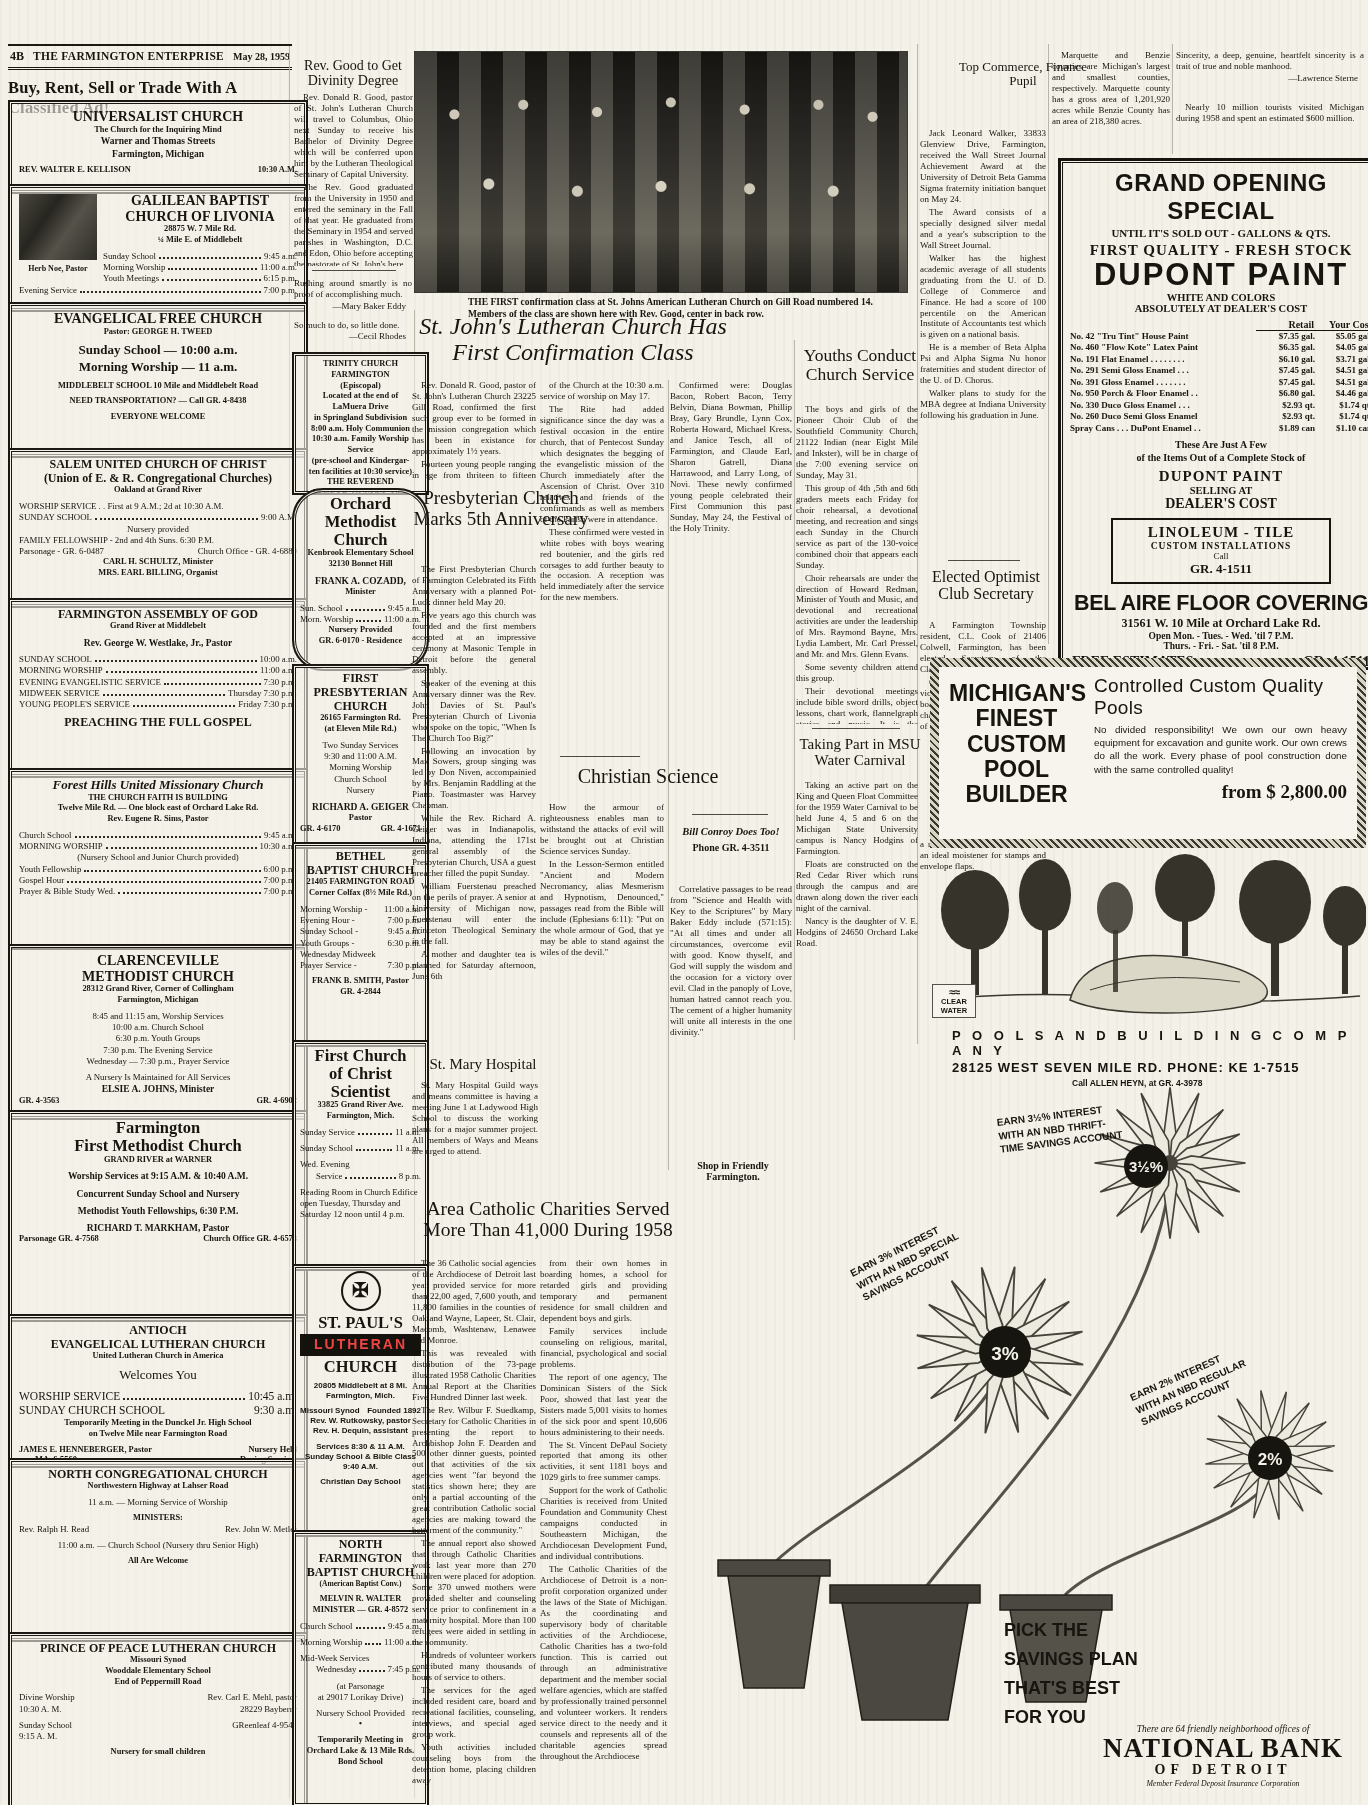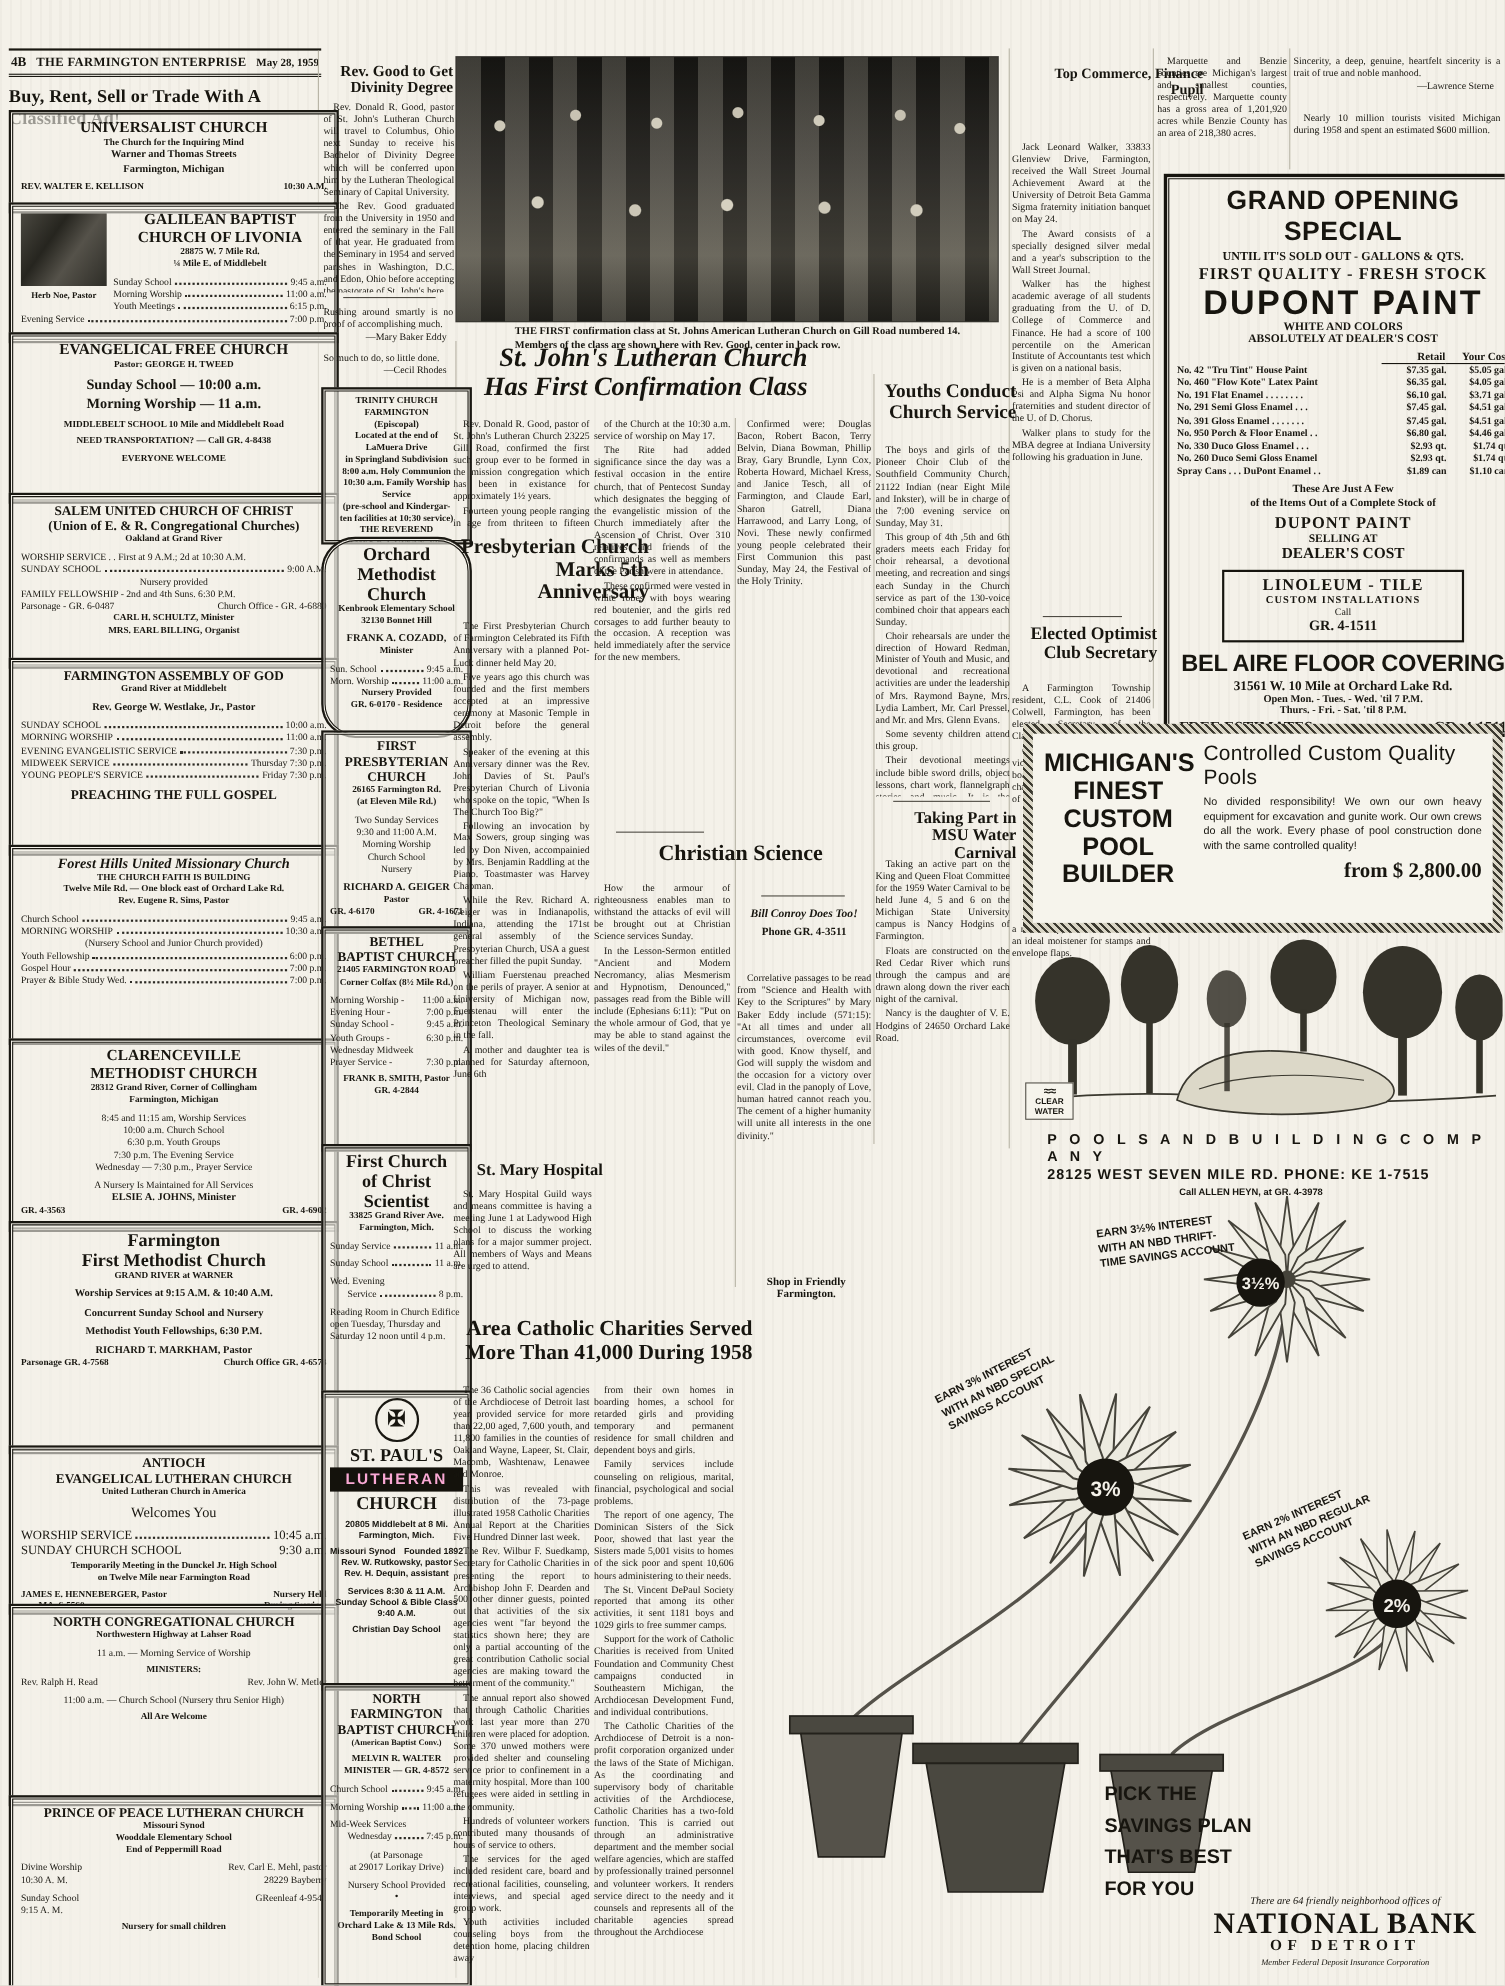--- a/index.html
+++ b/index.html
@@ -31,31 +31,31 @@
   .ln[data-c~="ssn"]{font-size:8px;font-family:"Liberation Sans",sans-serif;font-weight:bold;}
   .ln[data-c~="big"]{font-size:13px;font-weight:bold;}
   .ln[data-c~="big2"]{font-size:11.5px;}
   .ln[data-c~="n"]{font-weight:normal;}
   .ln[data-c~="l"]{text-align:left;}
   .ln[data-c~="sp"]{margin-top:5px;}
   .ln[data-c~="ind"]{padding-left:16px;}
   .ln.split{display:flex;align-items:baseline;text-align:left;}
   .ln.split .fill{flex:1;margin:0 3px 2px;}
   .ln[data-c~="lrd"] .fill{border-bottom:2px dotted #2c2a24;}
-  .ln[data-c~="inv"]{background:#14120c;color:#f9a8d4;font-weight:bold;font-size:14px;letter-spacing:2px;
+  .ln[data-c~="inv"]{background:#14120c;color:#ef4444;font-weight:bold;font-size:14px;letter-spacing:2px;
     padding:2px 0;margin:2px 0;font-family:"Liberation Sans",sans-serif;}
   .ln[data-c~="logo"]{width:36px;height:36px;border:2px solid #1a1812;border-radius:50%;margin:0 auto 3px;
     font-size:20px;line-height:34px;font-weight:bold;}
   .ln[data-c~="photo"]{float:left;width:78px;margin:1px 6px 2px 0;padding-top:70px;font-size:8px;font-weight:bold;
     background-image:linear-gradient(125deg,#4a4840 0%,#26251f 35%,#55524a 60%,#2e2d27 100%);
     background-size:100% 66px;background-repeat:no-repeat;text-align:center;}
   
   .art{position:absolute;overflow:hidden;text-align:left;}
   .art p{font-size:9px;line-height:1.22;text-align:justify;margin:0 0 2px;text-indent:9px;}
-  .head{position:absolute;font-weight:bold;text-align:right;line-height:1.08;}
+  .head{position:absolute;font-weight:normal;text-align:center;line-height:1.08;}
   .quote{position:absolute;text-align:left;}
   .quote p{font-size:9px;line-height:1.25;margin:0;text-align:justify;}
   .quote .attr{font-size:9px;text-align:right;padding-right:6px;}
   .caption{position:absolute;font-size:9.5px;font-weight:bold;line-height:1.3;text-align:left;}
   .thinrule{position:absolute;height:1px;background:#4d4a42;}
   
   #classphoto{left:415px;top:52px;width:492px;height:240px;background-color:#2f2d28;
     background-image:
       radial-gradient(circle 10px at 8% 26%,#cdc8b8 0 45%,transparent 55%),
       radial-gradient(circle 10px at 22% 22%,#c8c3b3 0 45%,transparent 55%),

